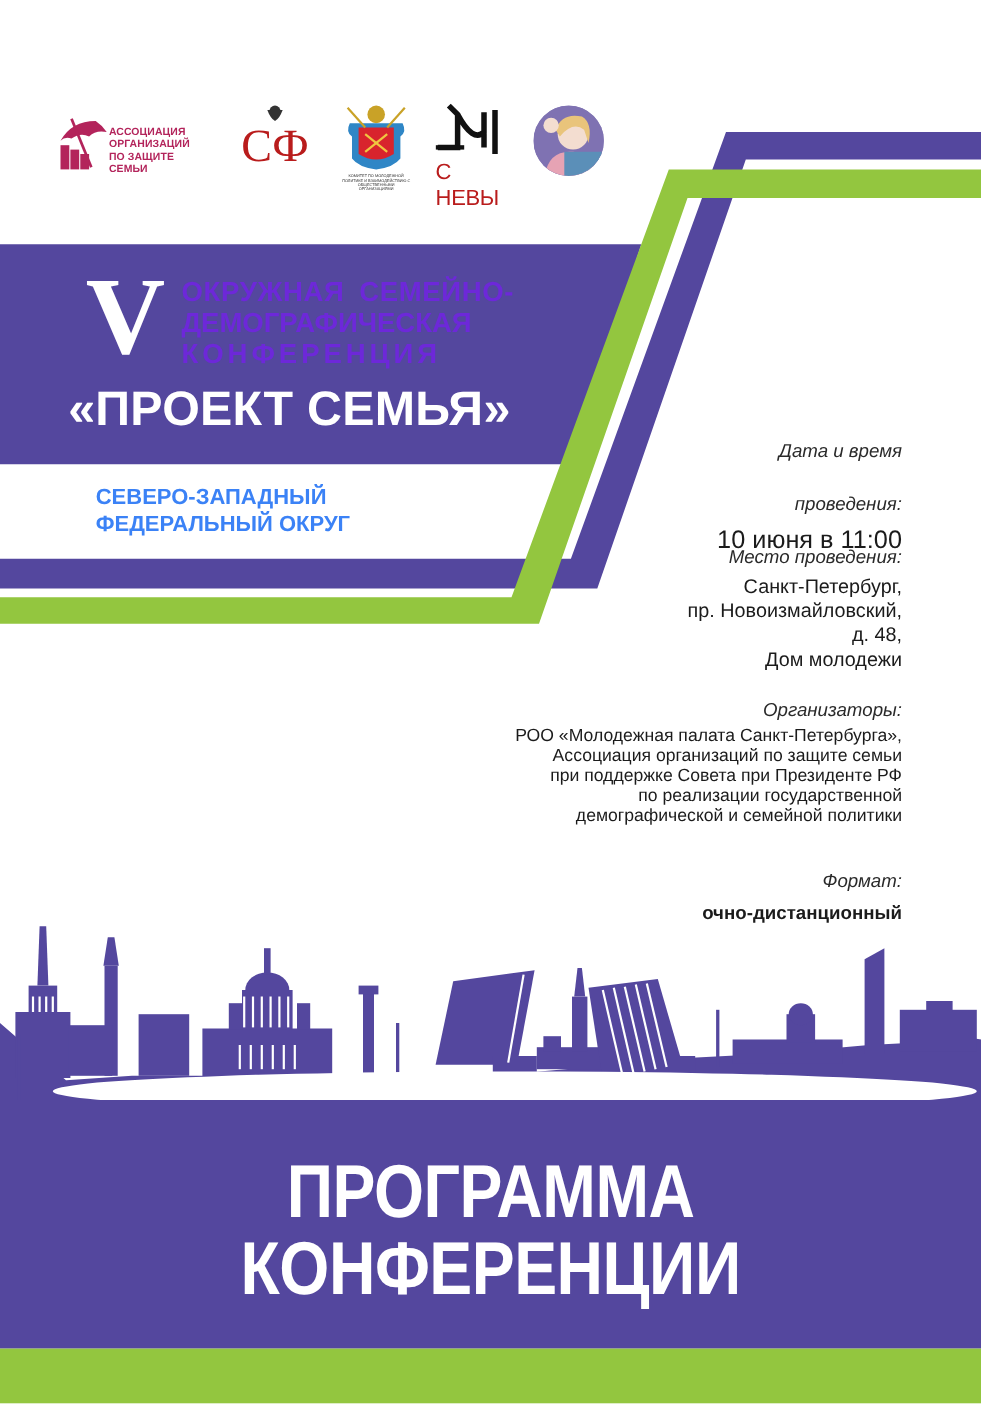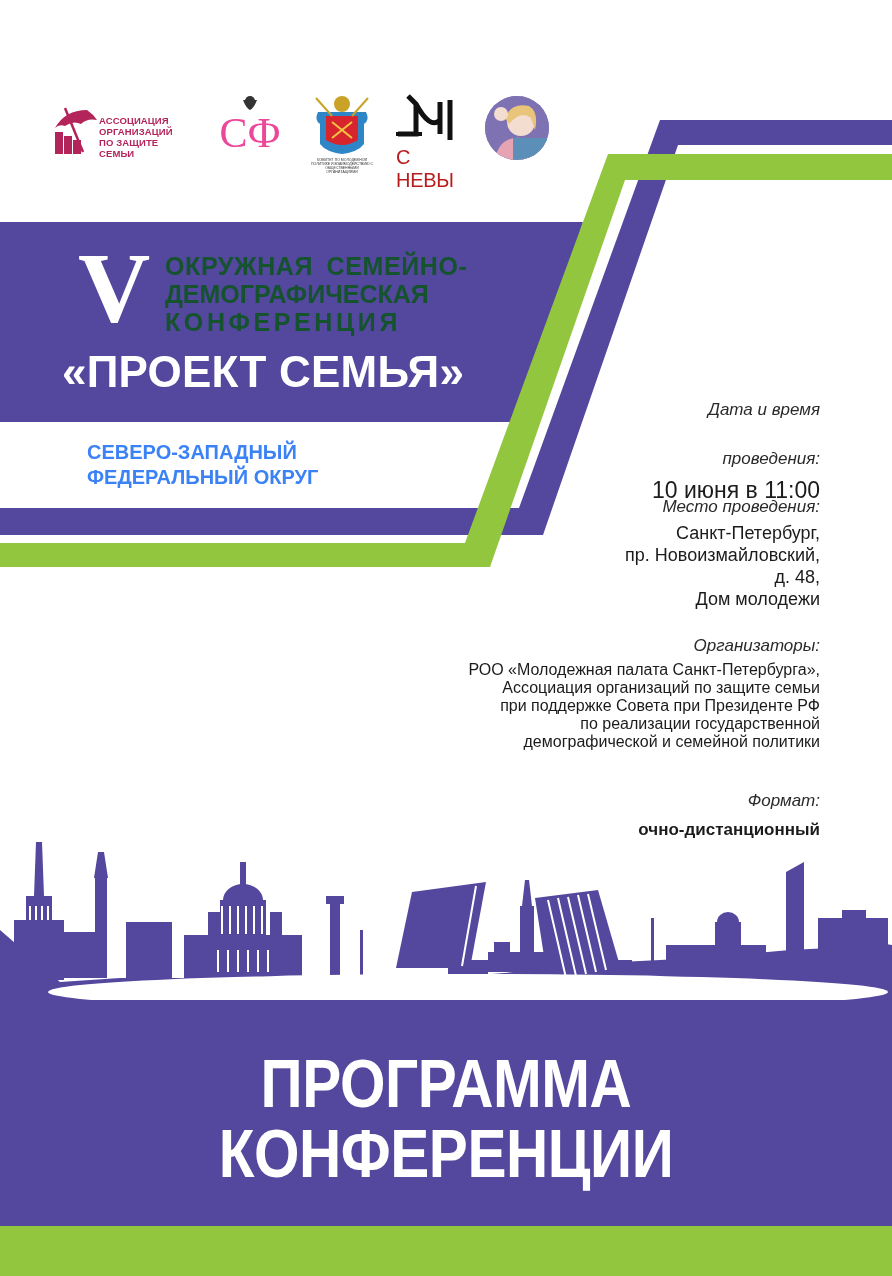--- a/index.html
+++ b/index.html
@@ -15,21 +15,21 @@
   .logo-row { position: absolute; left: 0; top: 88px; width: 820px; height: 80px; }
   .logo-assoc { position: absolute; left: 53px; top: 18px; width: 140px; height: 50px; }
   .logo-assoc-text {
     position: absolute; left: 46px; top: 9px;
     color: #b3245b; font-weight: bold; font-size: 9.5px; line-height: 11px;
     font-family: "Liberation Sans", sans-serif; letter-spacing: 0.1px;
   }
   .logo-sf { position: absolute; left: 210px; top: 6px; width: 80px; height: 66px; }
   .logo-sf-text {
     position: absolute; left: 0; top: 16px; width: 80px; text-align: center;
-    font-family: "Liberation Serif", serif; font-size: 42px; color: #ec4899; line-height: 46px;
+    font-family: "Liberation Serif", serif; font-size: 42px; color: #b91c1c; line-height: 46px;
   }
   .logo-spb { position: absolute; left: 312px; top: 6px; width: 60px; height: 78px; }
   .logo-spb-caption {
     position: absolute; left: -2px; top: 64px; width: 64px; text-align: center;
     font-size: 3.5px; line-height: 4px; color: #333;
   }
   .logo-snevy { position: absolute; left: 396px; top: 6px; width: 60px; height: 68px; }
   .logo-snevy-text {
     position: absolute; left: 0; top: 52px; font-weight: normal; font-size: 20px; color: #b91c1c;
     letter-spacing: -0.3px;
@@ -40,21 +40,21 @@
   }
 
   
   .big-v {
     position: absolute; left: 78px; top: 240px;
     font-family: "Liberation Serif", serif; font-weight: bold; font-size: 100px; line-height: 96px;
     color: #ffffff;
   }
   .conf-title {
     position: absolute; left: 165px; top: 252px;
-    color: #14532d; font-weight: bold; font-size: 25px; line-height: 28px;
+    color: #6d28d9; font-weight: bold; font-size: 25px; line-height: 28px;
   }
   .conf-title .l1 { letter-spacing: 0.6px; word-spacing: 6px; }
   .conf-title .l2 { letter-spacing: 0px; }
   .conf-title .l3 { letter-spacing: 3.6px; }
   .project-name {
     position: absolute; left: 62px; top: 347px;
     color: #fff; font-weight: bold; font-size: 44px; line-height: 50px; letter-spacing: 0.2px;
   }
   .district {
     position: absolute; left: 87px; top: 440px;

